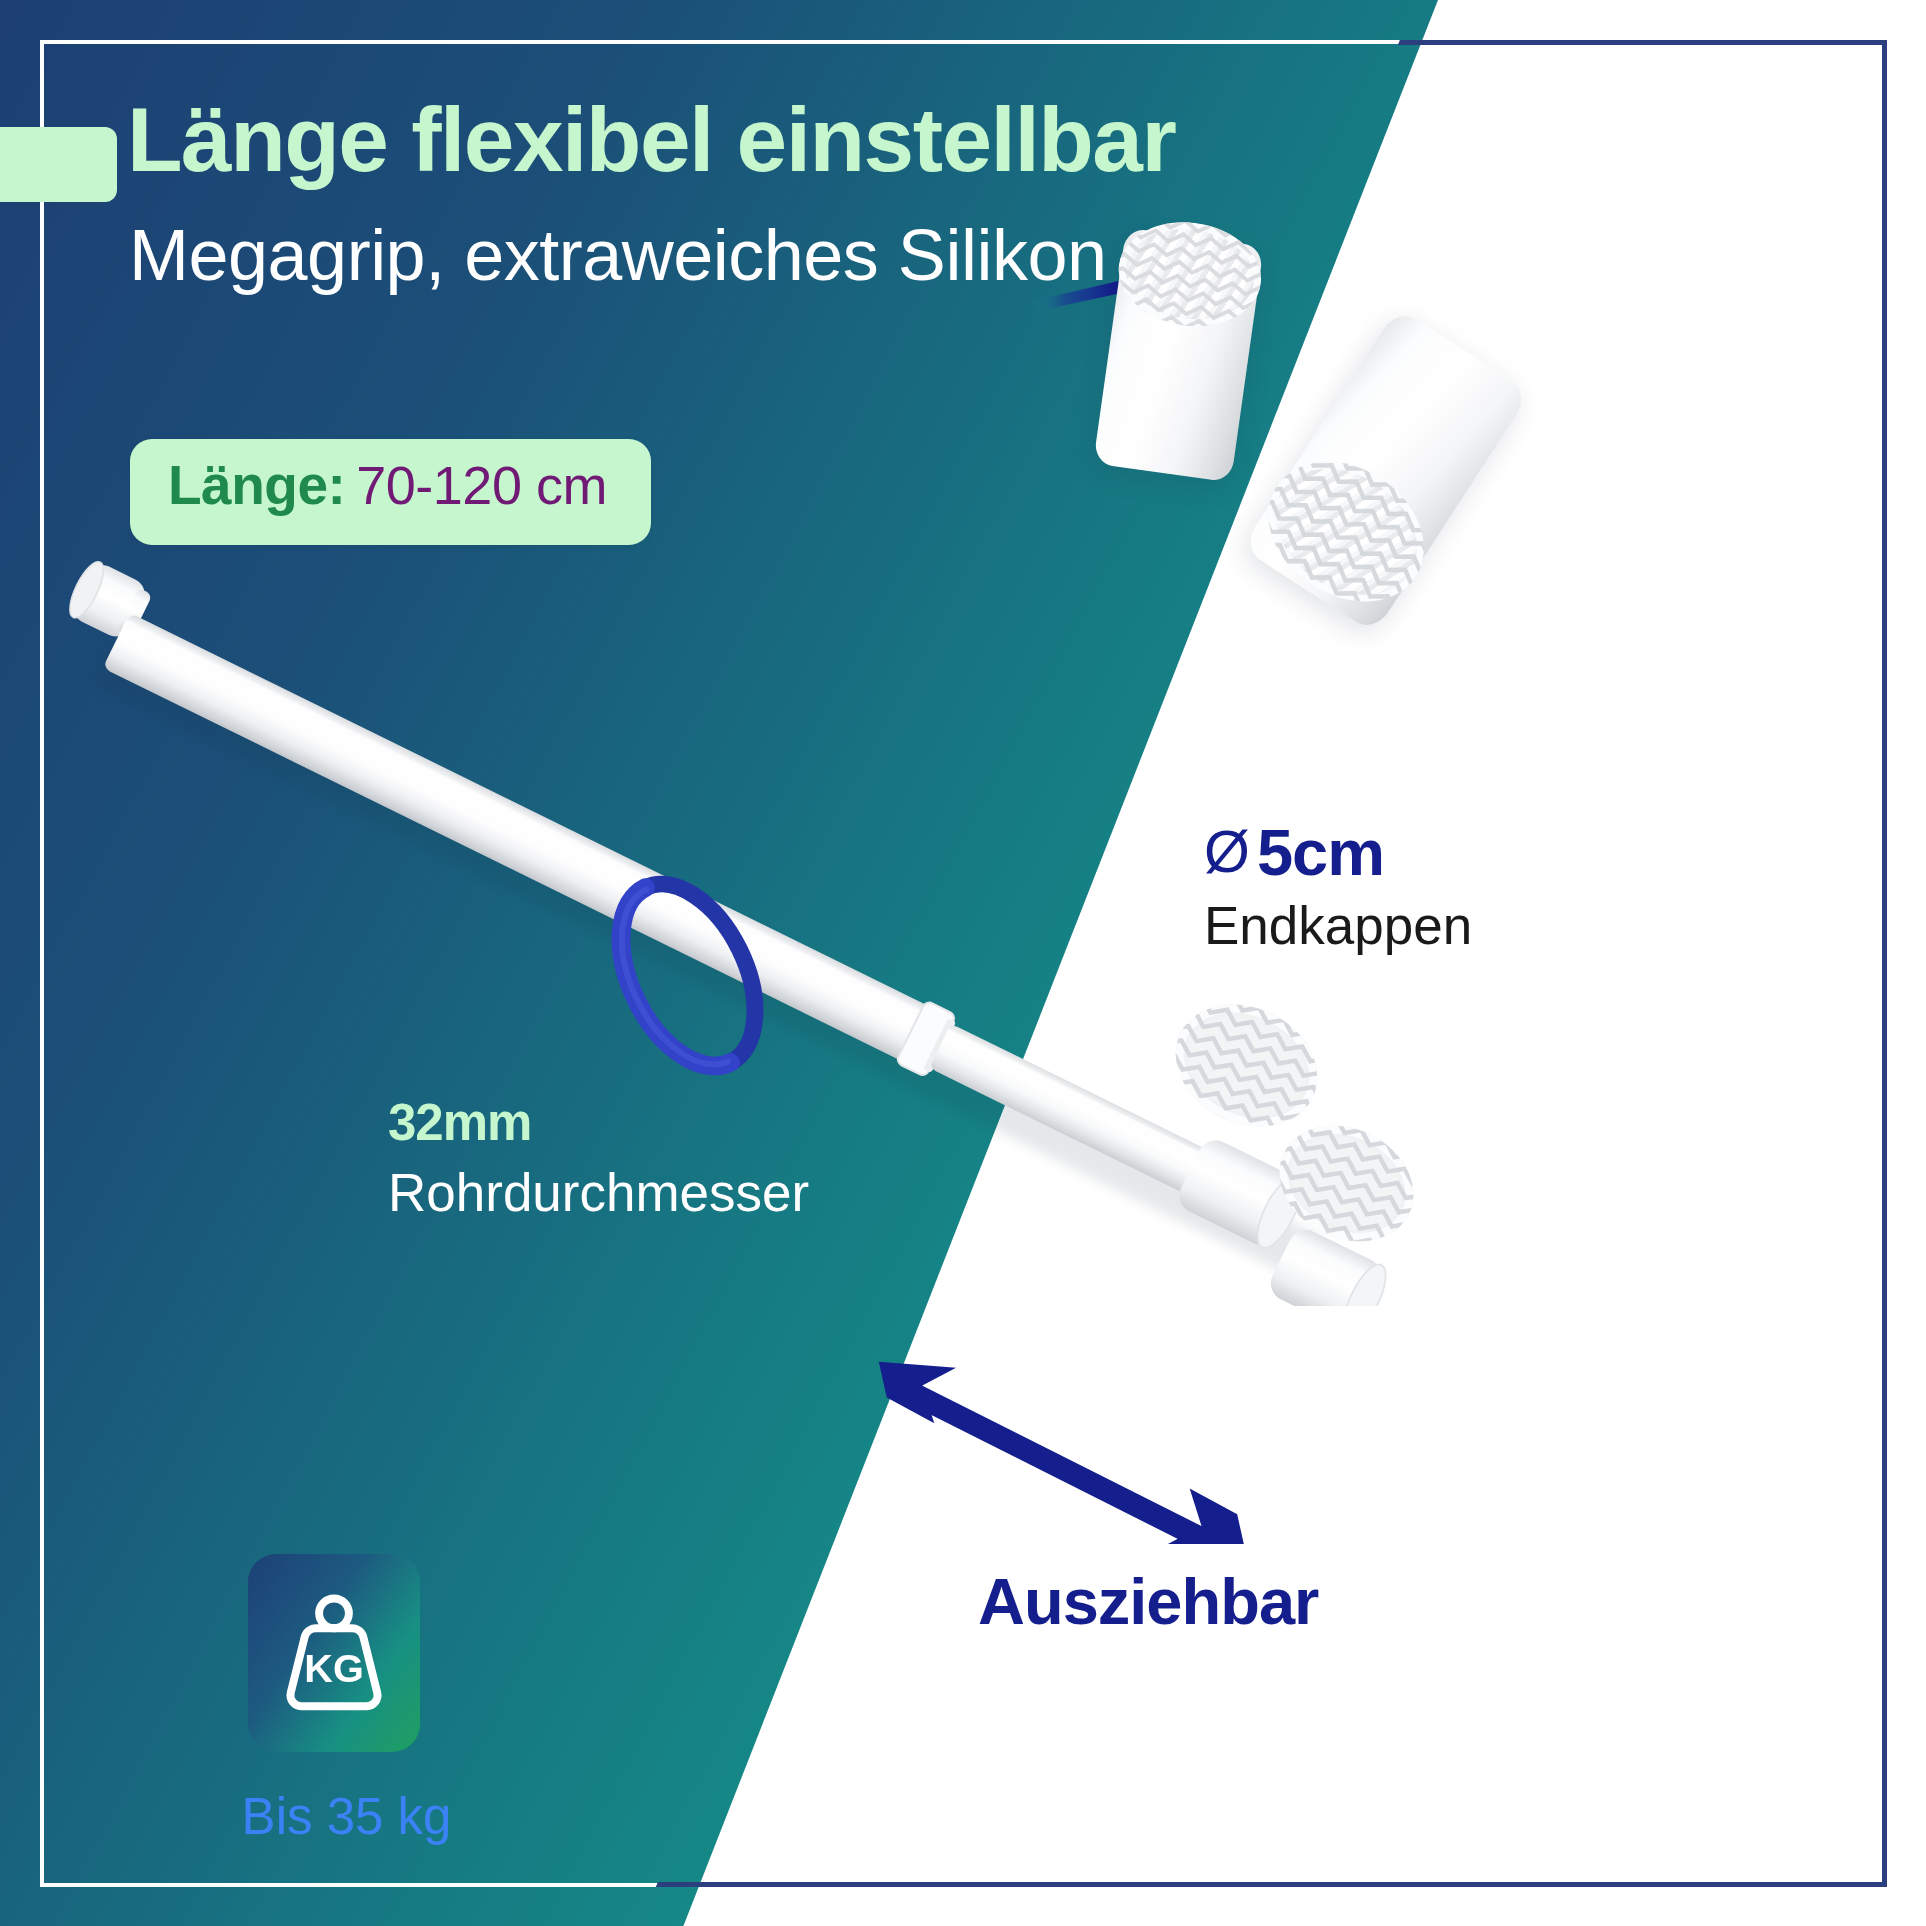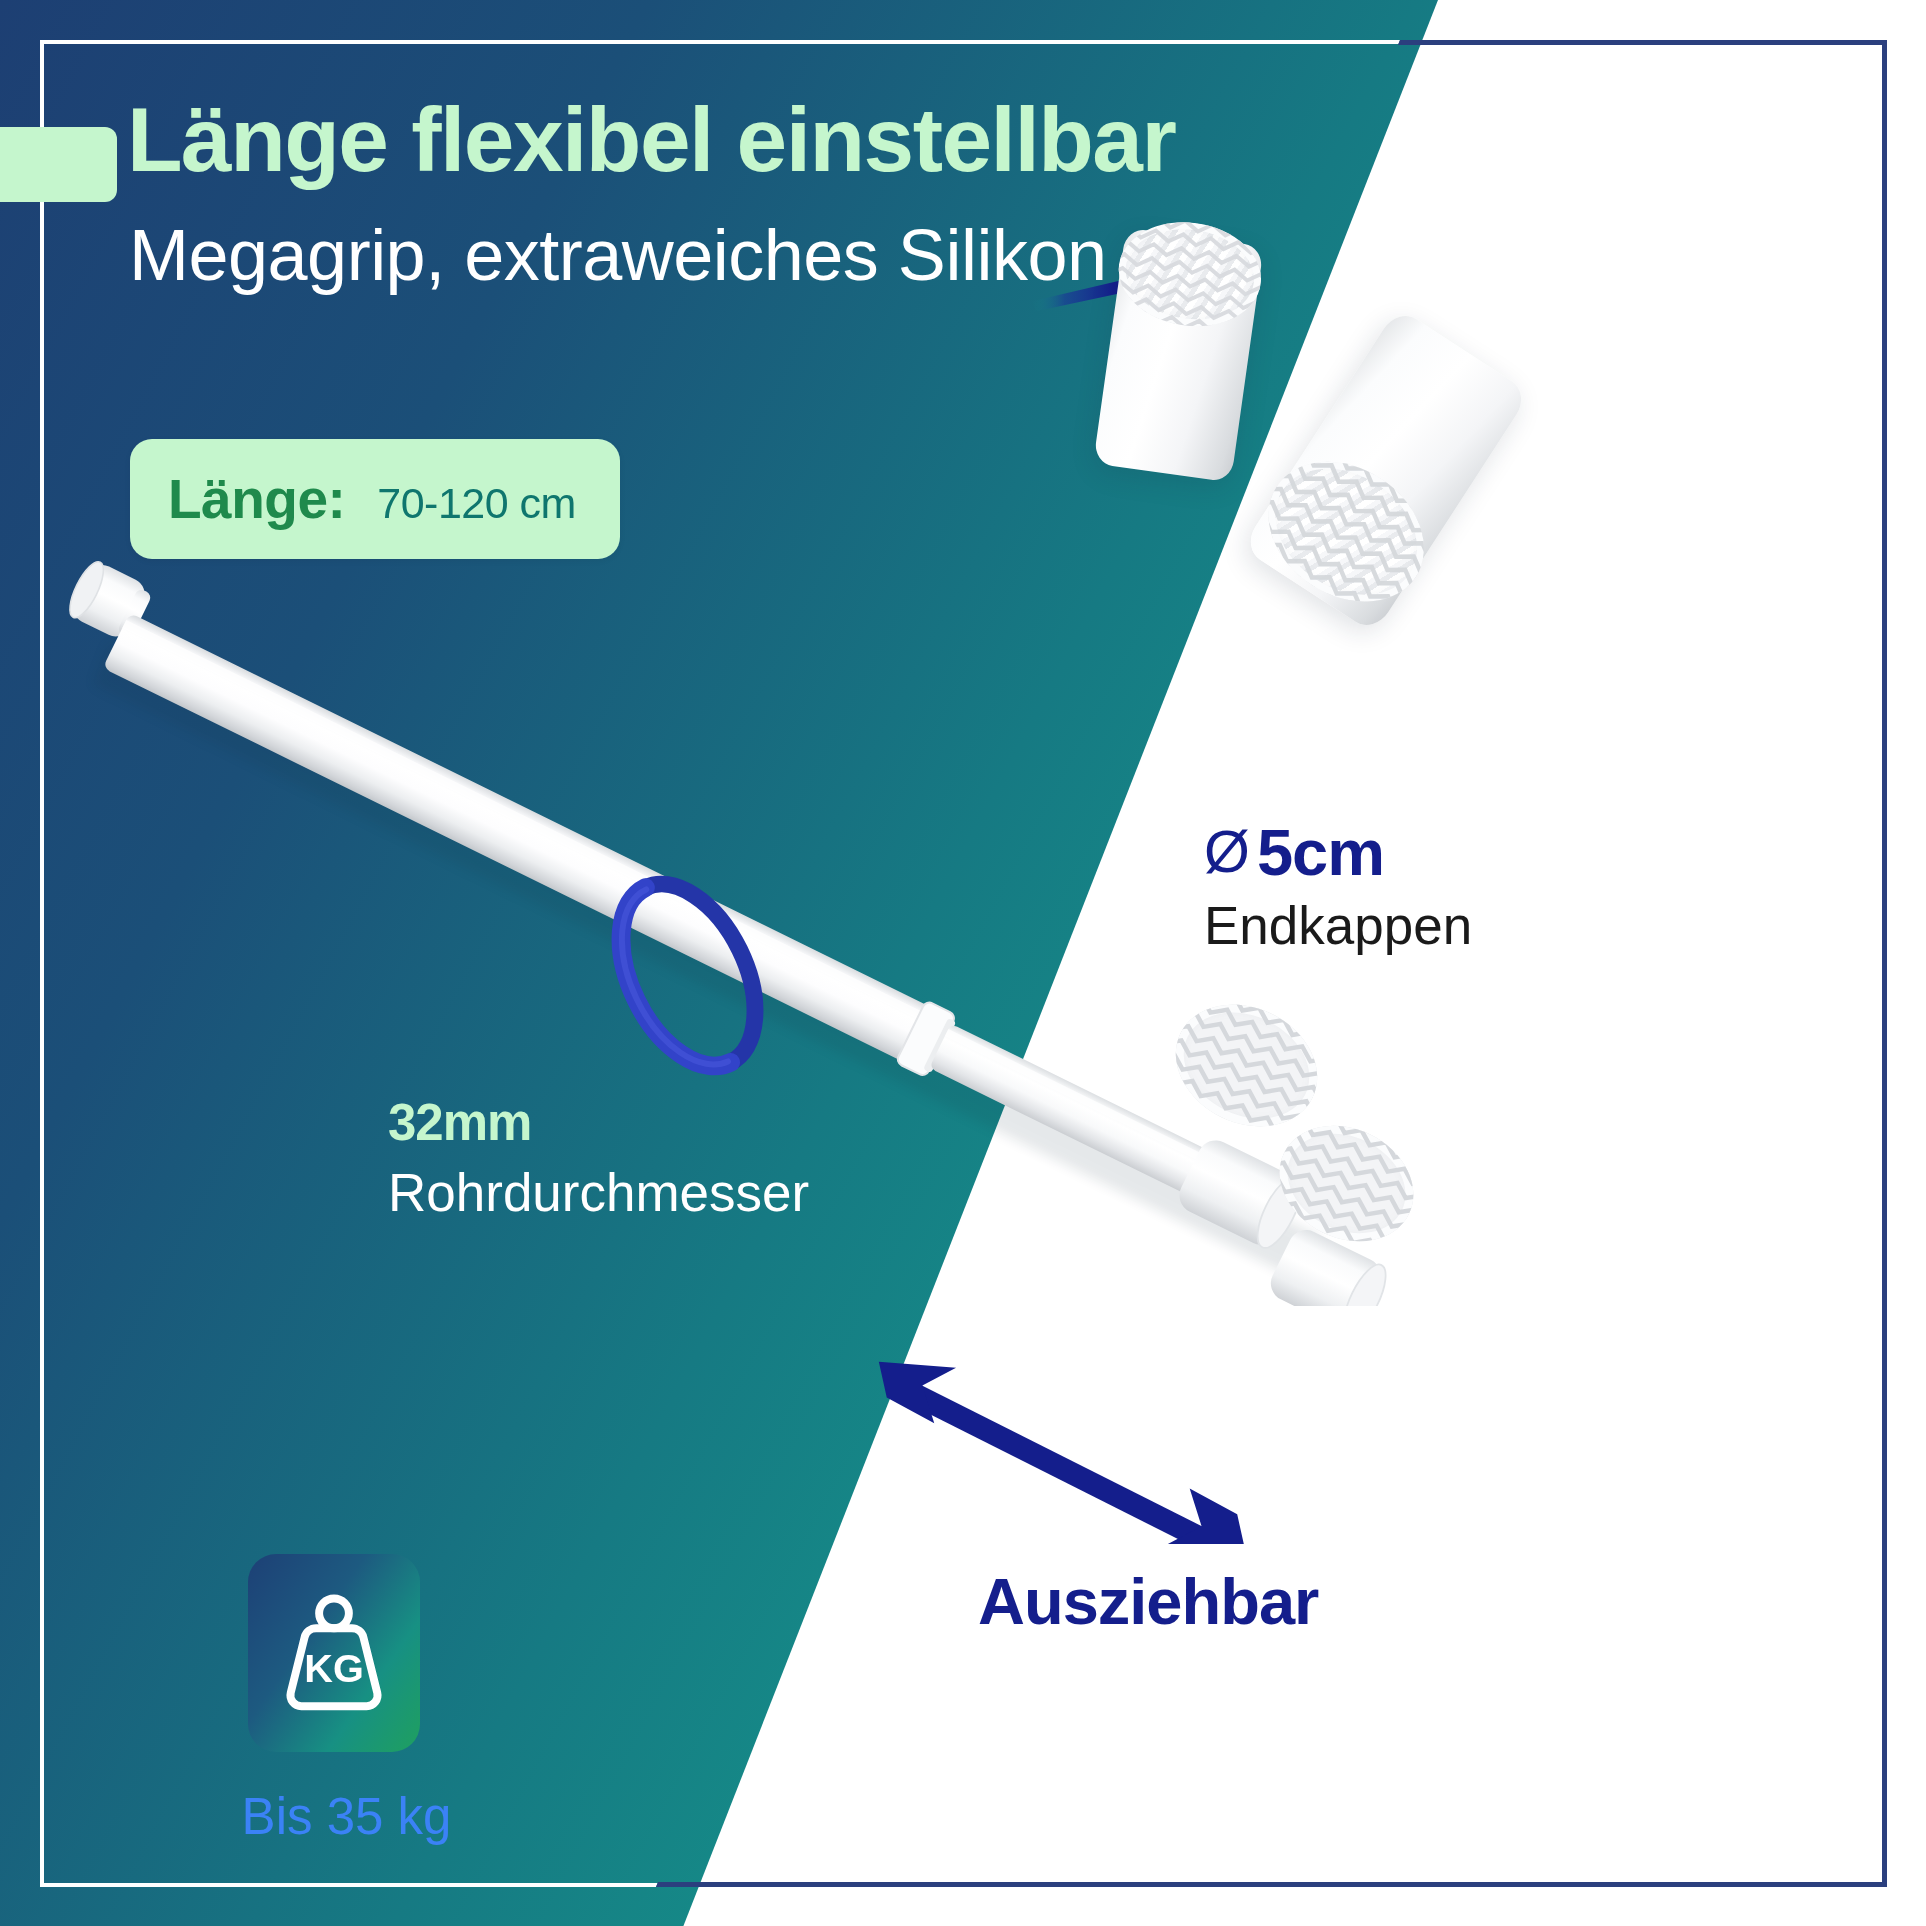--- a/index.html
+++ b/index.html
@@ -40,26 +40,26 @@
   .subheadline{
     position:absolute;left:129px;top:216px;width:1089px;
     color:#ffffff;font-size:72px;font-weight:400;line-height:1.1;
     letter-spacing:-0.5px;white-space:nowrap;
   }
 
   
   .length-badge{
     position:absolute;left:130px;top:439px;
     background:#c5f6cd;border-radius:22px;
-    padding:28px 44px 28px 38px;
-    display:flex;align-items:baseline;gap:32px;
+    padding:14px 44px 28px 38px;
+    display:flex;align-items:baseline;gap:11px;
     box-shadow:0 2px 6px rgba(0,0,0,.06);
   }
   .length-badge .lbl{color:#1f8a4c;font-size:55px;font-weight:bold;letter-spacing:-0.5px;}
-  .length-badge .val{color:#0f766e;font-size:43px;font-weight:400;letter-spacing:-0.5px;}
+  .length-badge .val{color:#701a75;font-size:54px;font-weight:400;letter-spacing:-0.5px;}
 
   
   .silicone-arrow{position:absolute;left:1030px;top:246px;width:158px;height:79px;}
 
   
   .caps{position:absolute;left:1109px;top:228px;width:554px;height:436px;}
 
   
   .cap{position:absolute;}
   .cap .barrel{

